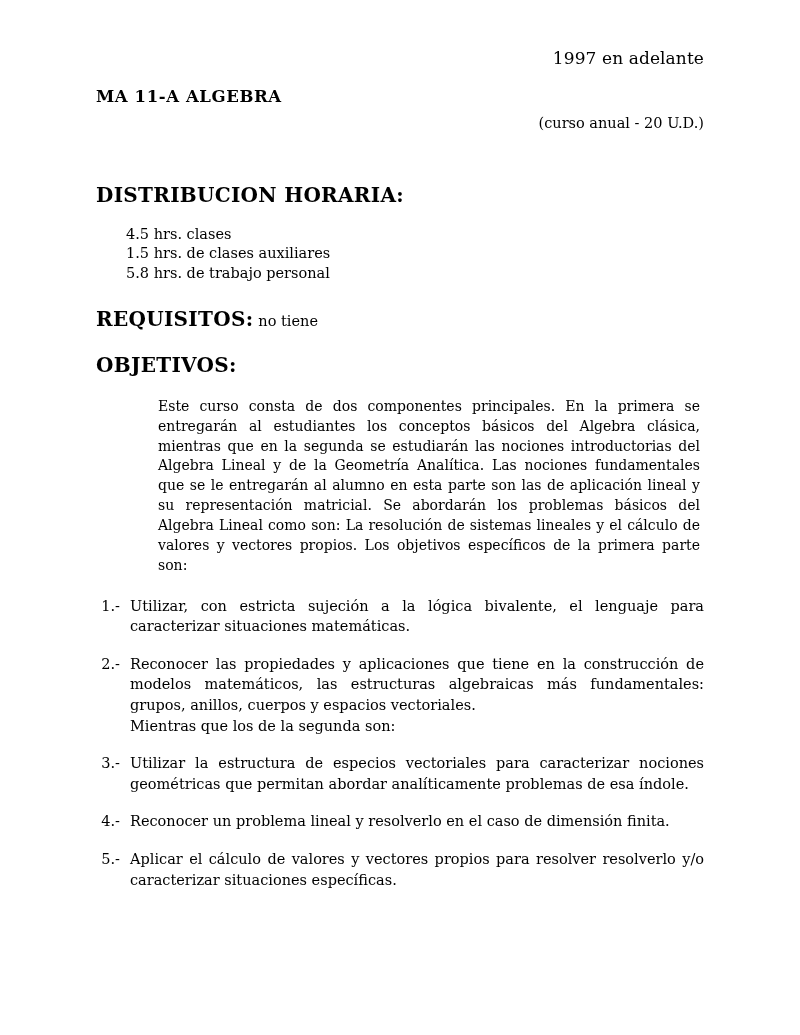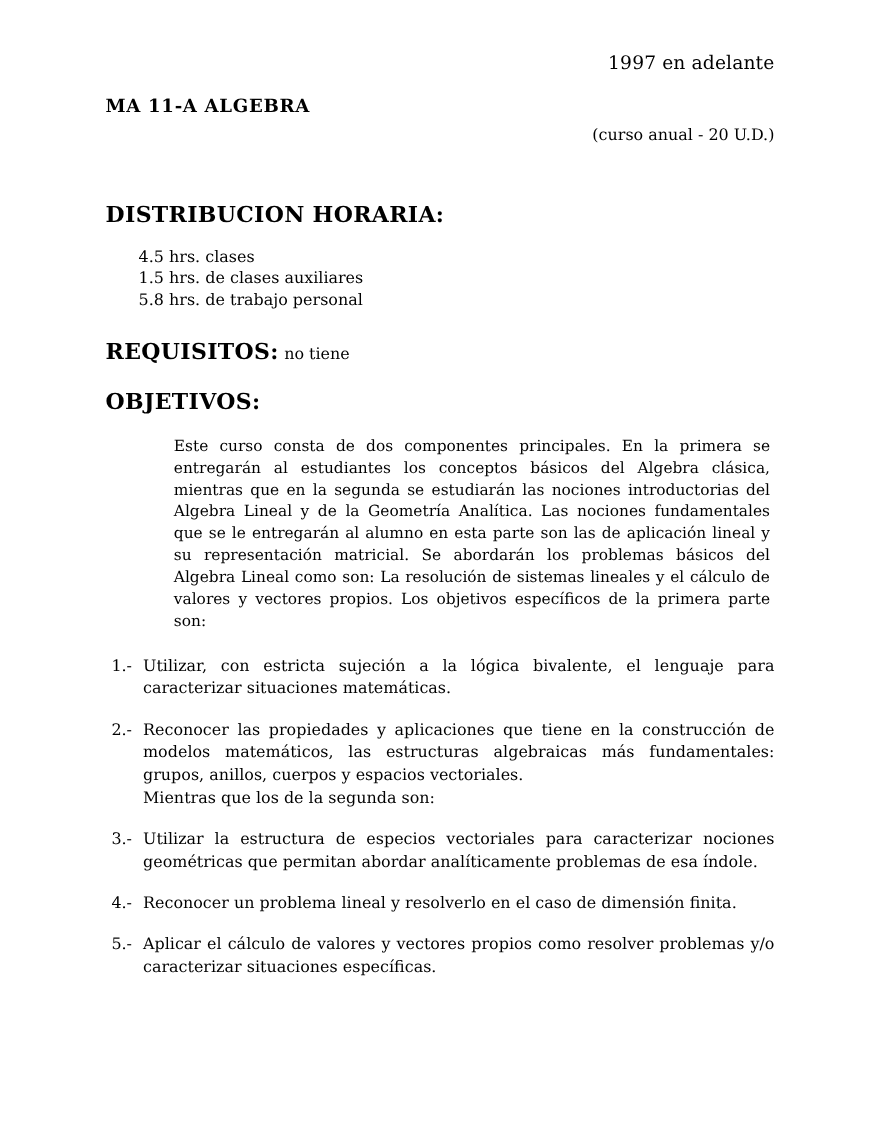--- a/index.html
+++ b/index.html
@@ -156,19 +156,19 @@
         <div class="obj-text">Utilizar la estructura de especios vectoriales para caracterizar nociones geométricas que permitan abordar analíticamente problemas de esa índole.</div>
       </div>
 
       <div class="obj-item">
         <div class="obj-num">4.-</div>
         <div class="obj-text">Reconocer un problema lineal y resolverlo en el caso de dimensión finita.</div>
       </div>
 
       <div class="obj-item">
         <div class="obj-num">5.-</div>
-        <div class="obj-text">Aplicar el cálculo de valores y vectores propios como resolver problemas y/o caracterizar situaciones específicas.</div>
+        <div class="obj-text">Aplicar el cálculo de valores y vectores propios para resolver resolverlo y/o caracterizar situaciones específicas.</div>
       </div>
 
     </div>
   </div>
 
 </div>
 
 </body></html>

